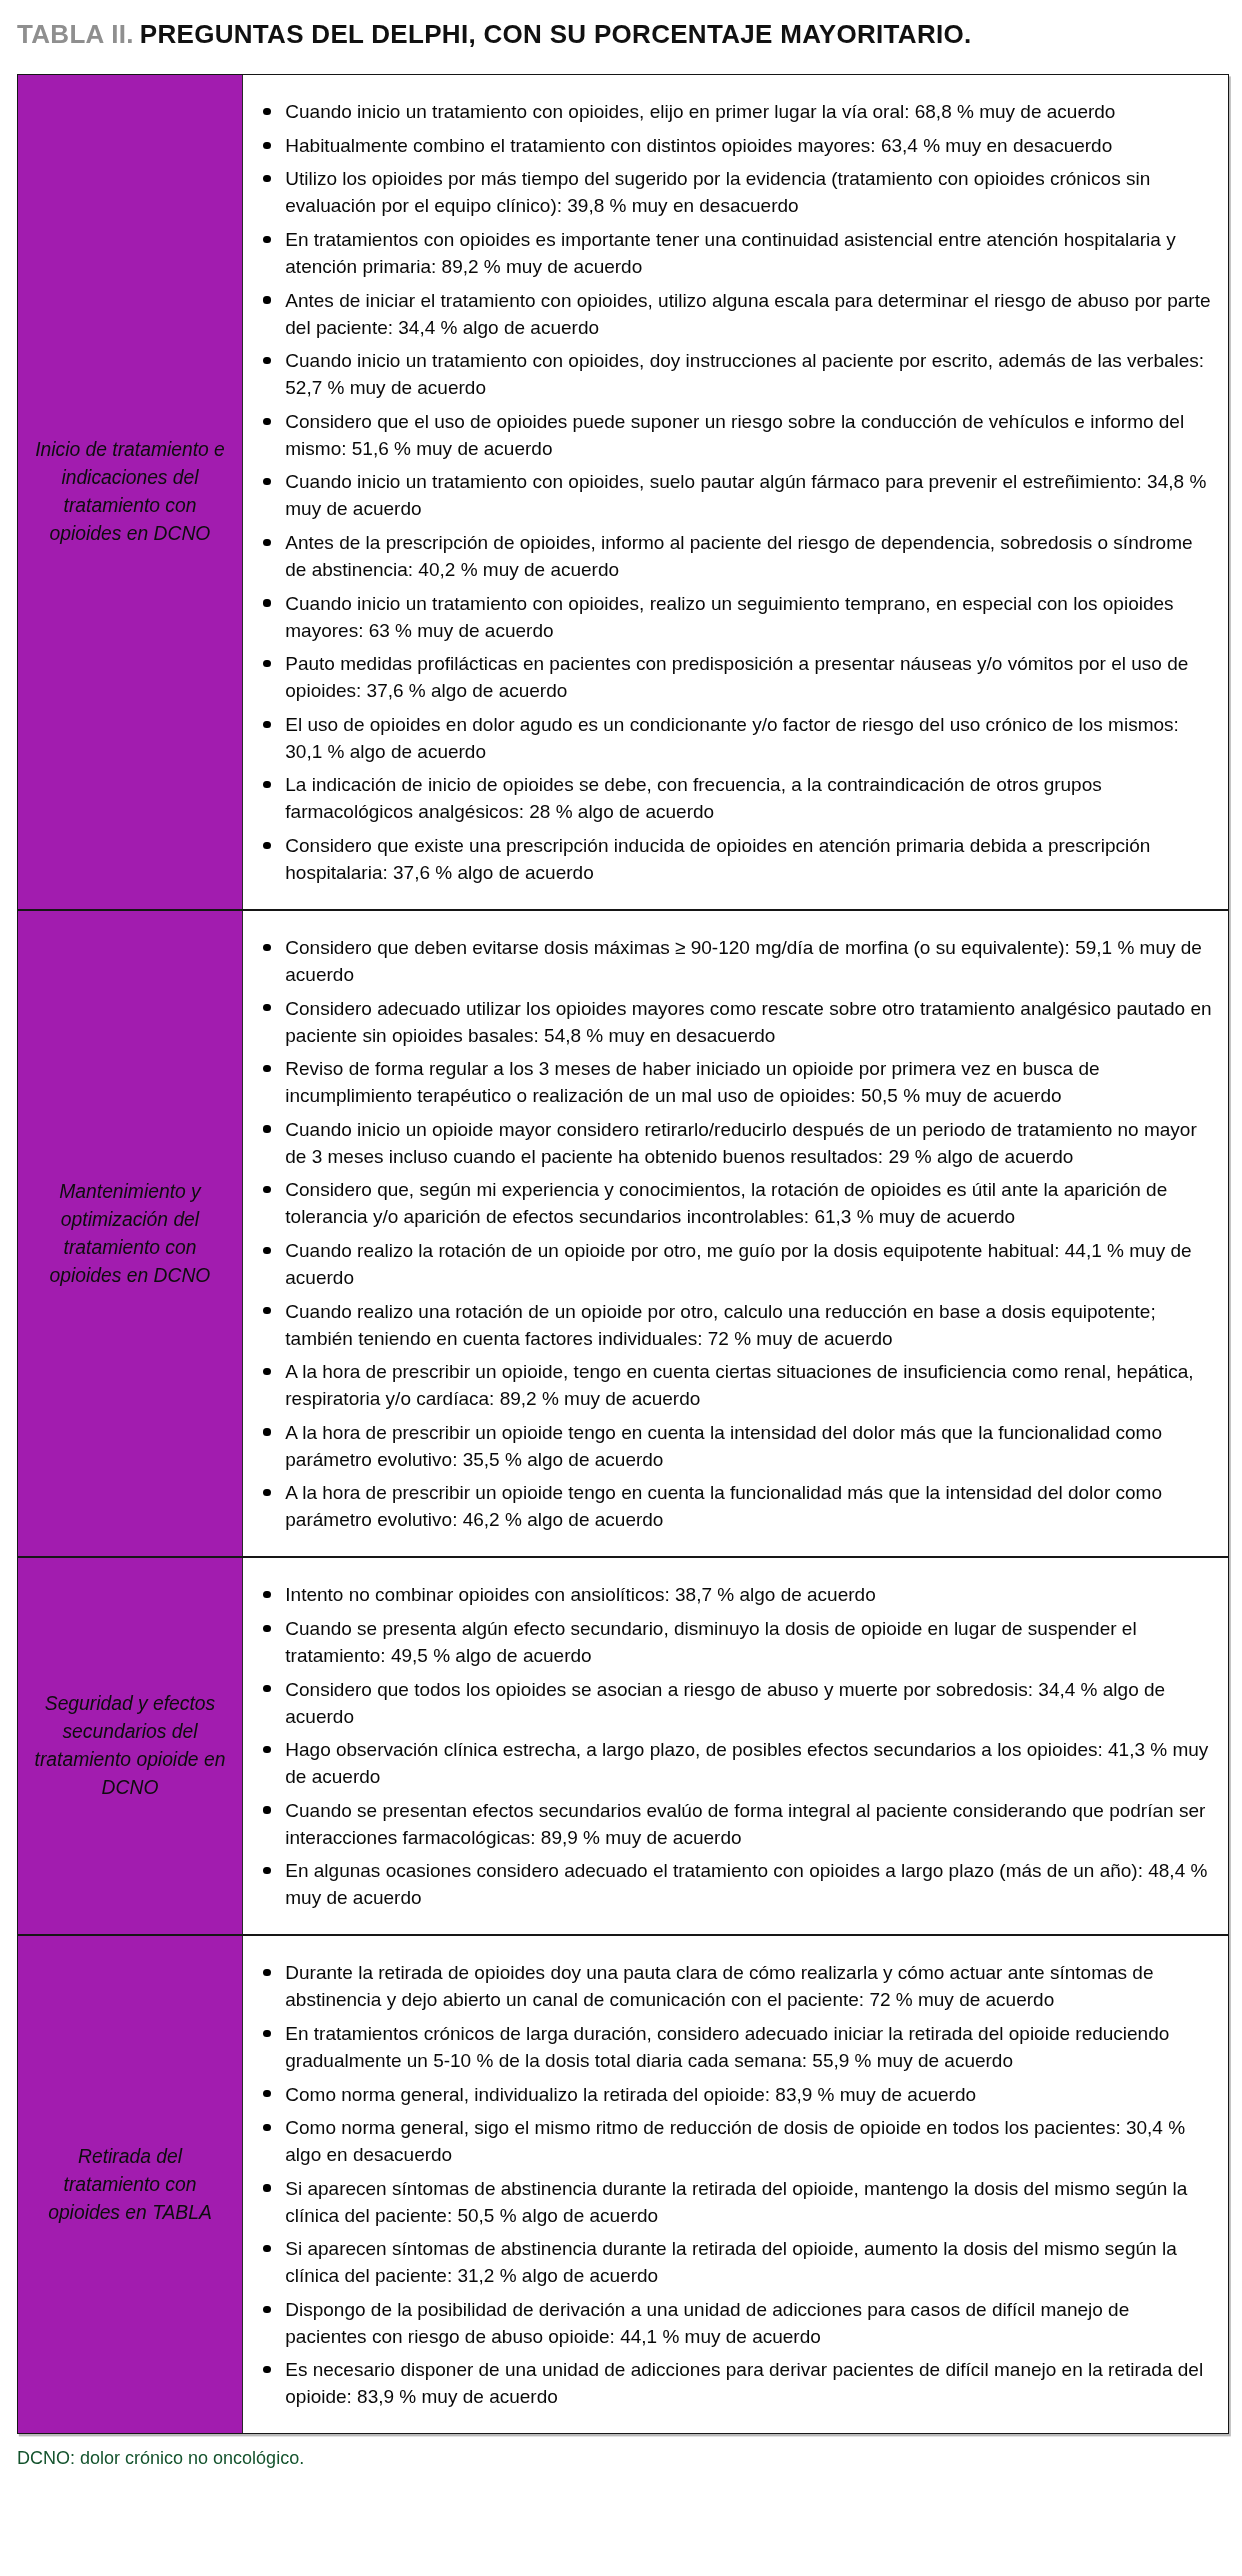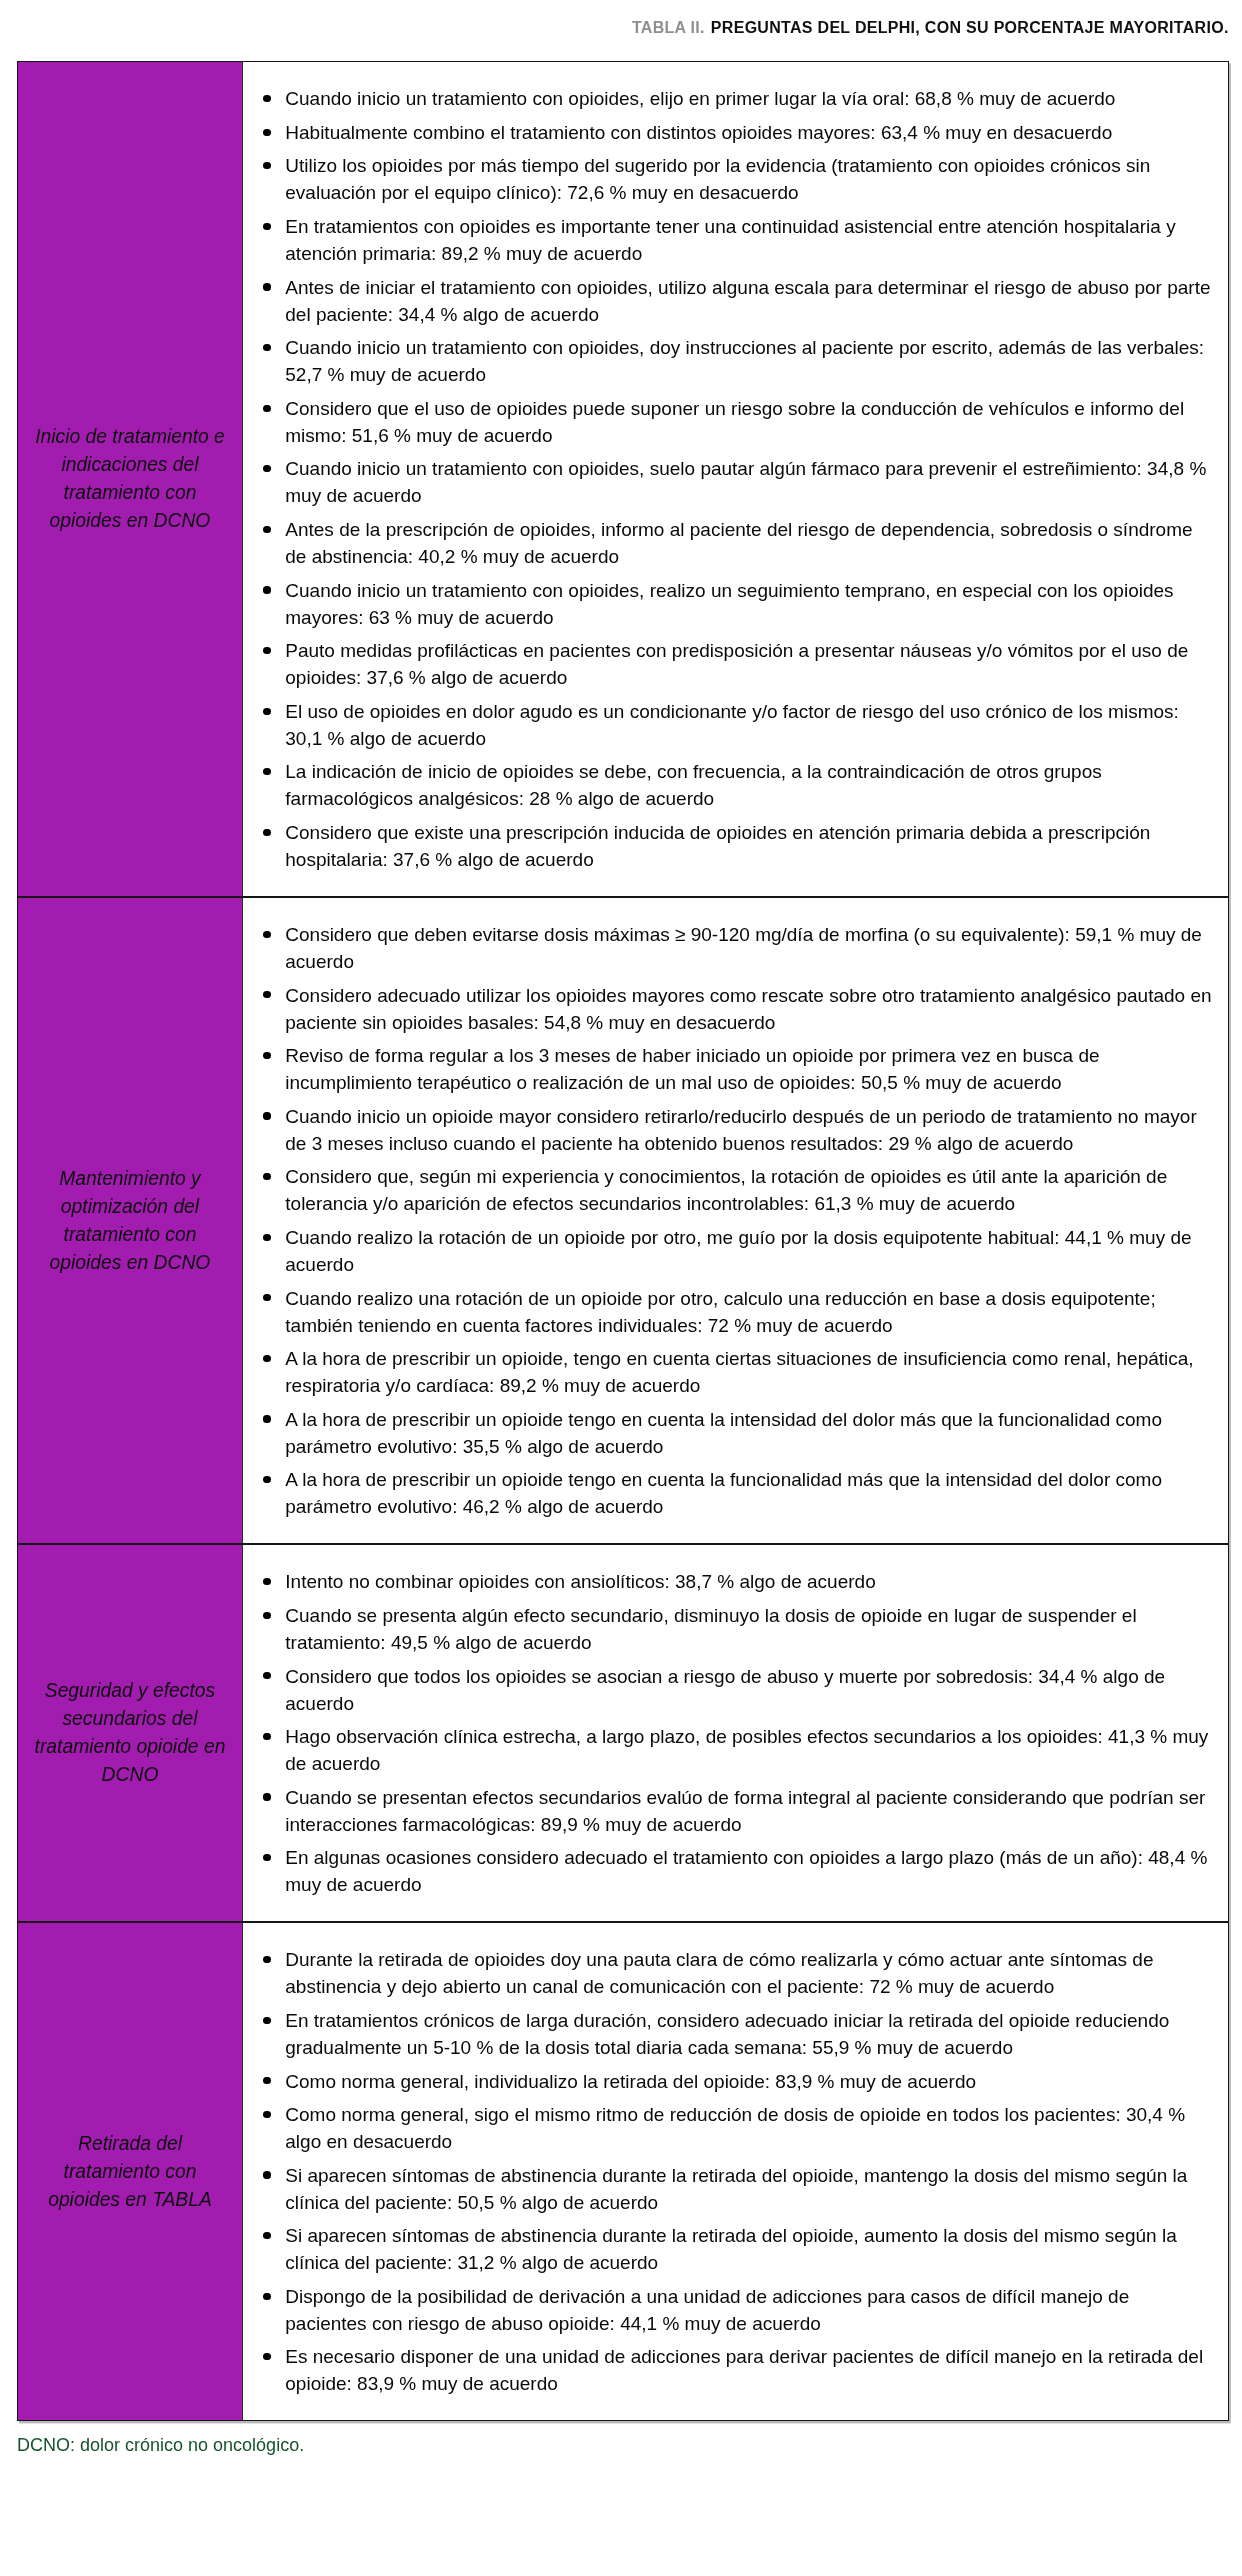--- a/index.html
+++ b/index.html
@@ -9,22 +9,22 @@
     font-family: "Liberation Sans", sans-serif;
     color: #000;
   }
   .page {
     width: 1242px;
     box-sizing: border-box;
     padding: 15.7px 13.3px 18px 17px;
   }
   
   .table-title {
-    text-align: right;
-    font-size: 16px;
+    text-align: left;
+    font-size: 26px;
     font-weight: bold;
     letter-spacing: 0.3px;
     margin: 3.6px 0 24px 0;
     white-space: nowrap;
   }
   .table-title .title-label { color: #8f8f8f; margin-right: 6px; }
   .table-title .title-text  { color: #111; }
 
   
   .delphi-table {
@@ -104,21 +104,21 @@
   <div class="delphi-table">
 
   <div class="trow">
         <div class="label-cell">
           <div class="label-text">Inicio de tratamiento e indicaciones del tratamiento con opioides en DCNO</div>
         </div>
         <div class="content-cell">
           <ul class="bullets">
             <li>Cuando inicio un tratamiento con opioides, elijo en primer lugar la vía oral: 68,8 % muy de acuerdo</li>
             <li>Habitualmente combino el tratamiento con distintos opioides mayores: 63,4 % muy en desacuerdo</li>
-            <li>Utilizo los opioides por más tiempo del sugerido por la evidencia (tratamiento con opioides crónicos sin evaluación por el equipo clínico): 72,6 % muy en desacuerdo</li>
+            <li>Utilizo los opioides por más tiempo del sugerido por la evidencia (tratamiento con opioides crónicos sin evaluación por el equipo clínico): 39,8 % muy en desacuerdo</li>
             <li>En tratamientos con opioides es importante tener una continuidad asistencial entre atención hospitalaria y atención primaria: 89,2 % muy de acuerdo</li>
             <li>Antes de iniciar el tratamiento con opioides, utilizo alguna escala para determinar el riesgo de abuso por parte del paciente: 34,4 % algo de acuerdo</li>
             <li>Cuando inicio un tratamiento con opioides, doy instrucciones al paciente por escrito, además de las verbales: 52,7 % muy de acuerdo</li>
             <li>Considero que el uso de opioides puede suponer un riesgo sobre la conducción de vehículos e informo del mismo: 51,6 % muy de acuerdo</li>
             <li>Cuando inicio un tratamiento con opioides, suelo pautar algún fármaco para prevenir el estreñimiento: 34,8 % muy de acuerdo</li>
             <li>Antes de la prescripción de opioides, informo al paciente del riesgo de dependencia, sobredosis o síndrome de abstinencia: 40,2 % muy de acuerdo</li>
             <li>Cuando inicio un tratamiento con opioides, realizo un seguimiento temprano, en especial con los opioides mayores: 63 % muy de acuerdo</li>
             <li>Pauto medidas profilácticas en pacientes con predisposición a presentar náuseas y/o vómitos por el uso de opioides: 37,6 % algo de acuerdo</li>
             <li>El uso de opioides en dolor agudo es un condicionante y/o factor de riesgo del uso crónico de los mismos: 30,1 % algo de acuerdo</li>
             <li>La indicación de inicio de opioides se debe, con frecuencia, a la contraindicación de otros grupos farmacológicos analgésicos: 28 % algo de acuerdo</li>

